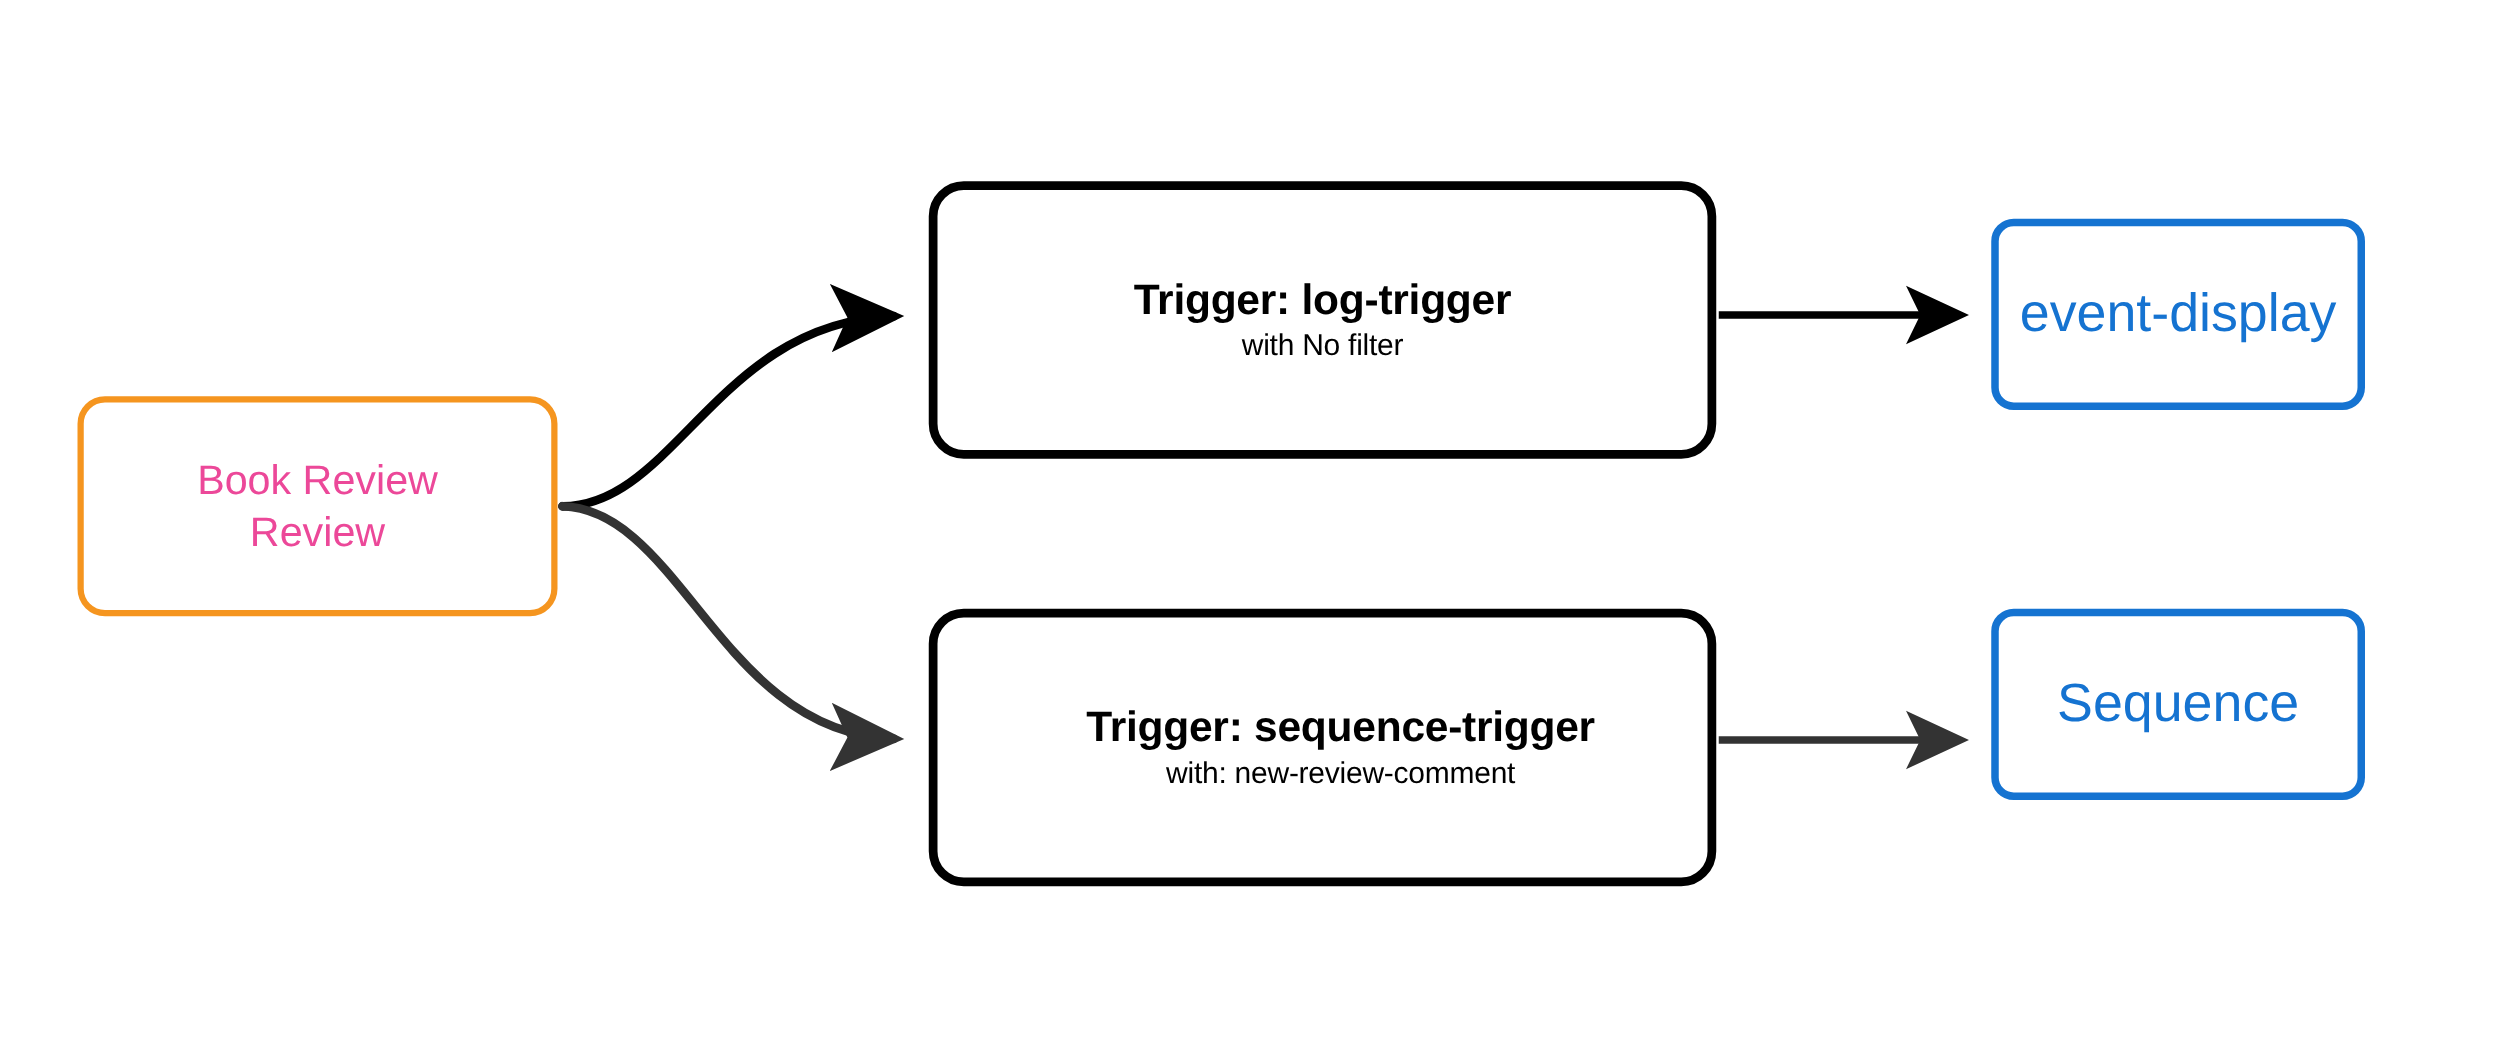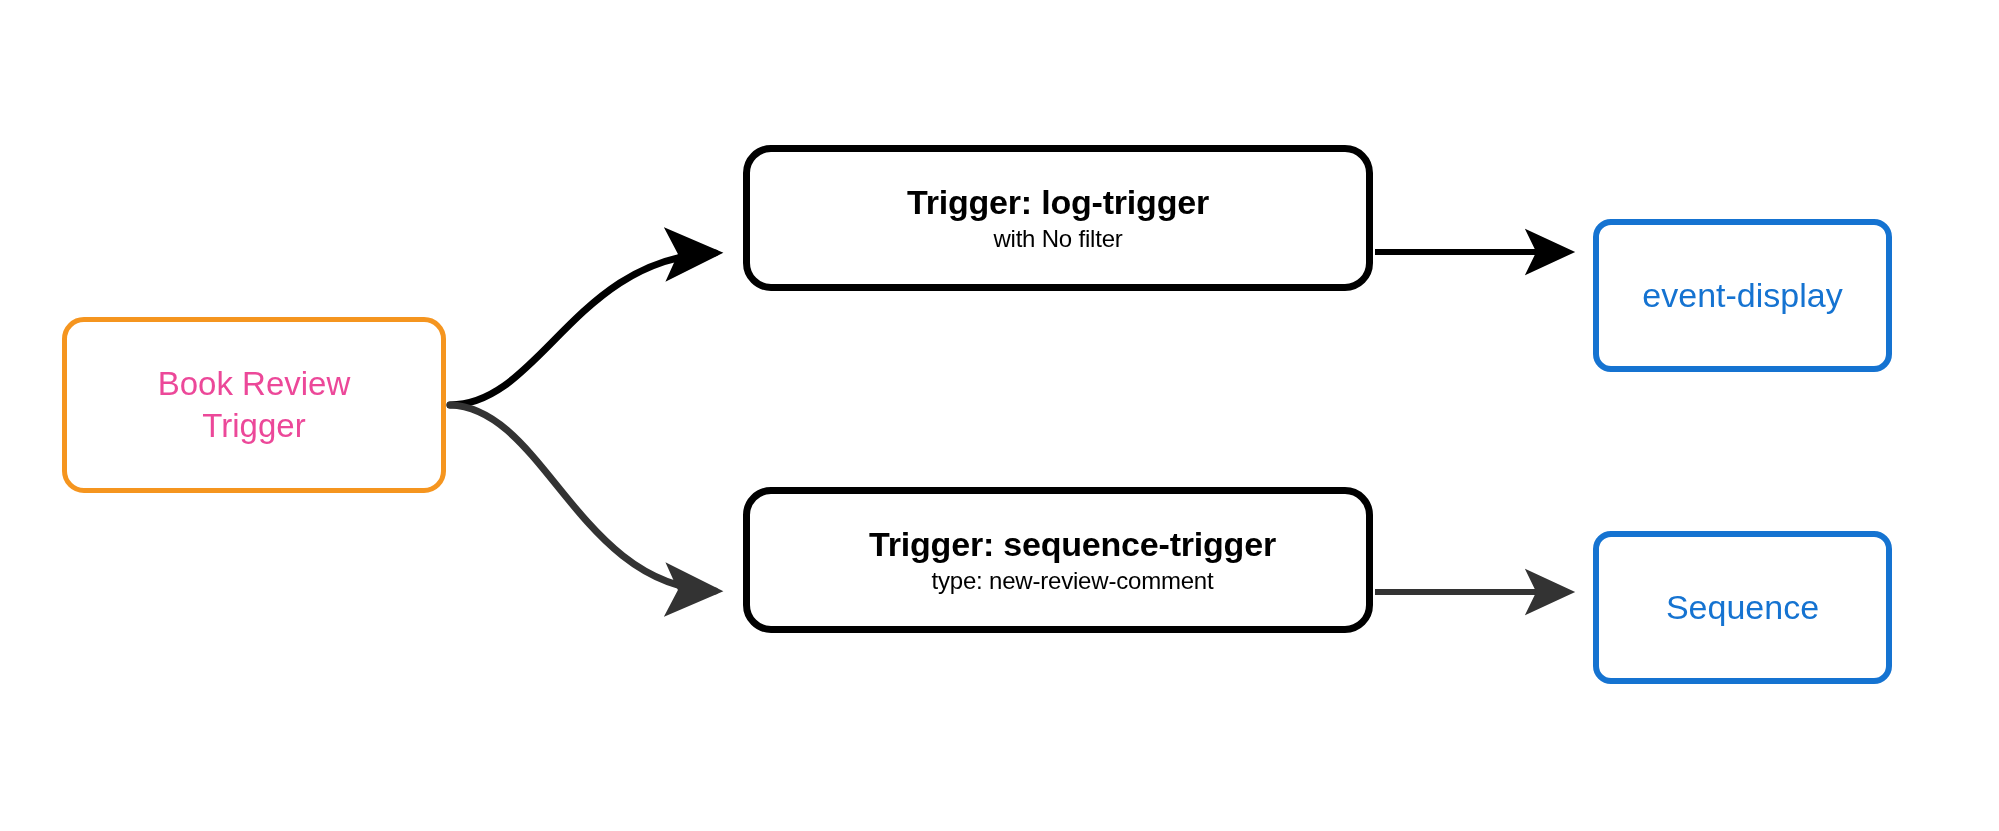--- a/index.html
+++ b/index.html
@@ -49,21 +49,21 @@
     font-size: 33px;
   }
   .node-broker .line {
     display: block;
     white-space: nowrap;
   }
   
   .node-trigger {
     left: 743px;
     width: 630px;
-    height: 146px;
+    height: 222px;
     border: 7px solid #000000;
     border-radius: 28px;
     color: #000000;
   }
   .node-trigger-log { top: 145px; }
   .node-trigger-sequence { top: 487px; padding-left: 29px; }
   .node-trigger .title {
     font-weight: bold;
     font-size: 34px;
     white-space: nowrap;
@@ -76,22 +76,21 @@
     letter-spacing: -0.2px;
   }
   
   .node-sink {
     left: 1593px;
     width: 299px;
     height: 153px;
     border: 6px solid #1573D1;
     border-radius: 18px;
     color: #1573D1;
-    font-size: 34px;
-    margin-top: 44px;
+    font-size: 43px;
   }
   .node-sink-event { top: 175px; }
   .node-sink-sequence { top: 487px; }
   .node-sink .line {
     white-space: nowrap;
   }
 </style>
 </head>
 <body>
 
@@ -111,31 +110,31 @@
 
     <path d="M 450 405 C 545 408, 578 587, 715 591" fill="none" stroke="#333333" stroke-width="7" stroke-linecap="round" marker-end="url(#arrow-gray)"></path>
 
     <path d="M 1375 252 L 1568 252" fill="none" stroke="#000000" stroke-width="6" stroke-linecap="butt" marker-end="url(#arrow-black)"></path>
 
     <path d="M 1375 592 L 1568 592" fill="none" stroke="#333333" stroke-width="6" stroke-linecap="butt" marker-end="url(#arrow-gray)"></path>
   </svg>
 
   <div class="node node-broker">
     <span class="line">Book Review</span>
-    <span class="line">Trigger</span>
+    <span class="line">Review</span>
   </div>
 
   <div class="node node-trigger node-trigger-log">
     <span class="title">Trigger: log-trigger</span>
     <span class="subtitle">with No filter</span>
   </div>
 
   <div class="node node-trigger node-trigger-sequence">
     <span class="title">Trigger: sequence-trigger</span>
-    <span class="subtitle">type: new-review-comment</span>
+    <span class="subtitle">with: new-review-comment</span>
   </div>
 
   <div class="node node-sink node-sink-event">
     <span class="line">event-display</span>
   </div>
 
   <div class="node node-sink node-sink-sequence">
     <span class="line">Sequence</span>
   </div>
 

